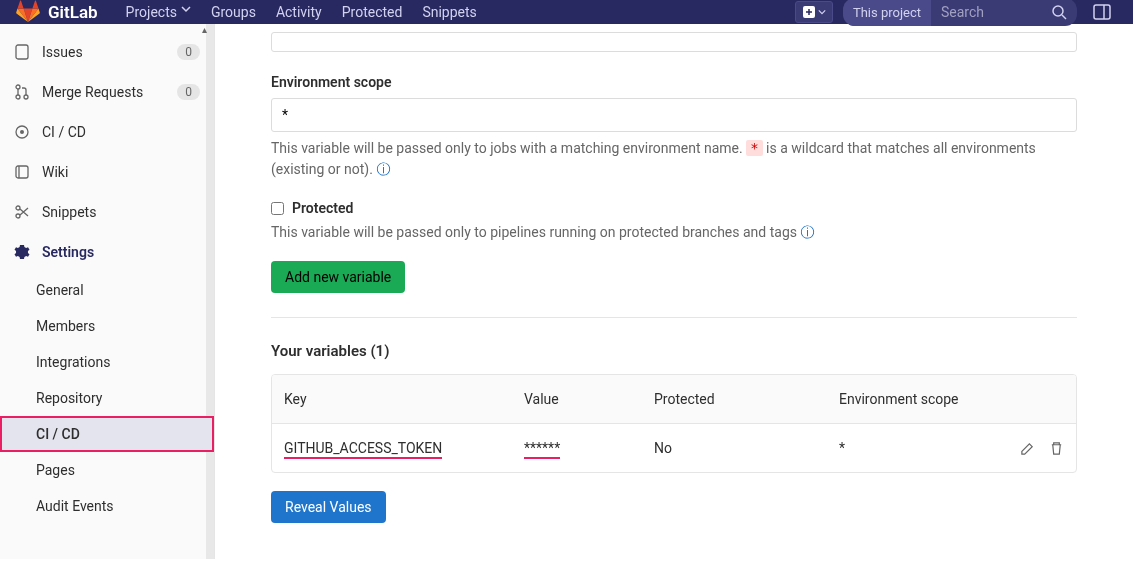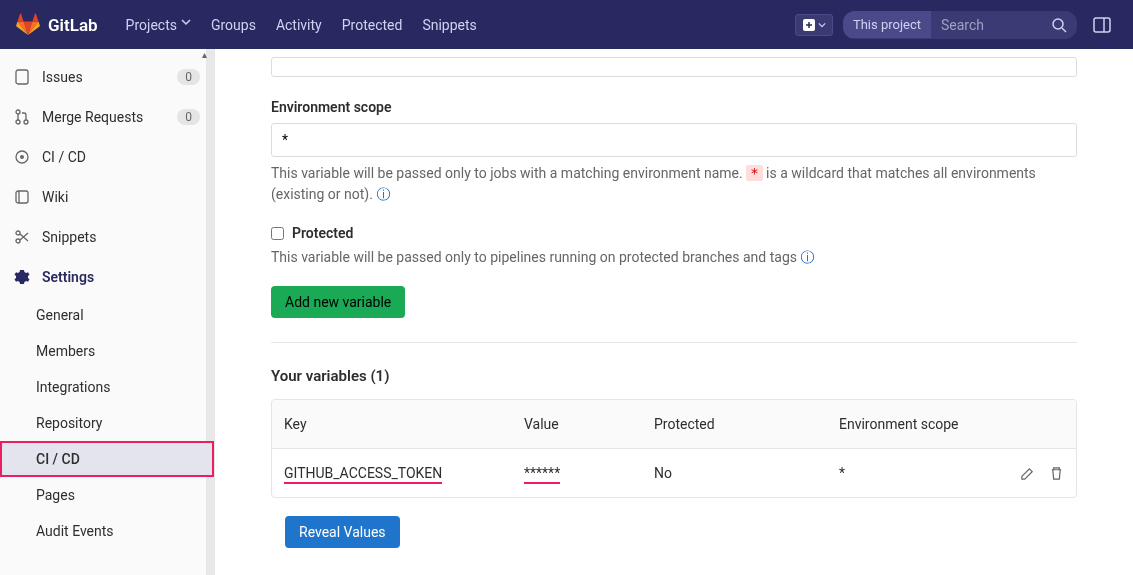--- a/index.html
+++ b/index.html
@@ -1,18 +1,18 @@
 <!DOCTYPE html>
 <html><head>
 <meta charset="utf-8">
 <style>
 * { box-sizing: border-box; margin: 0; padding: 0; font-family: -apple-system, BlinkMacSystemFont, "Segoe UI", Roboto, sans-serif; }
 body { background: #fff; color: #2e2e2e; }
 
-.topbar { background: #292961; height: 49px; display: flex; align-items: center; padding: 0 16px; color: #fff; }
+.topbar { background: #292961; height: 24px; display: flex; align-items: center; padding: 0 16px; color: #fff; }
 .logo { width: 24px; height: 24px; margin-right: 8px; }
 .brand { font-weight: 600; font-size: 17px; margin-right: 18px; }
 .topnav { display: flex; gap: 0; align-items: center; }
 .topnav-item { color: #d1d1f0; font-size: 14px; padding: 8px 10px; cursor: pointer; display: flex; gap: 4px; }
 .topbar-right { margin-left: auto; display: flex; align-items: center; gap: 10px; }
 .plus-btn { background: #3a3a75; border: 1px solid #4a4a8a; border-radius: 3px; padding: 3px 6px; display: flex; align-items: center; gap: 2px; cursor: pointer; }
 .search-container { display: flex; align-items: center; background: #3a3a75; border-radius: 12px; overflow: hidden; }
 .search-scope { background: #4a4a8a; color: #d1d1f0; padding: 6px 10px; font-size: 13px; }
 .search-input { background: transparent; border: none; color: #f97316; padding: 6px 10px; font-size: 14px; width: 110px; outline: none; }
 .search-input::placeholder { color: #a0a0c0; }
@@ -253,19 +253,19 @@
             </span>
           <span class="action-icon">
               <svg width="15" height="15" viewBox="0 0 16 16">
                 <path d="M3 4h10M5 4V2h6v2M4 4l1 10h6l1-10" stroke="#666" stroke-width="1.3" fill="none"></path>
               </svg>
             </span>
         </div>
       </div>
     </div>
 
-    <div style="margin-top:18px;margin-left:14px;">
+    <div style="margin-top:18px;">
       <button class="btn-blue">Reveal Values</button>
     </div>
 
     
   </div>
 </div>
 
 </body></html>

